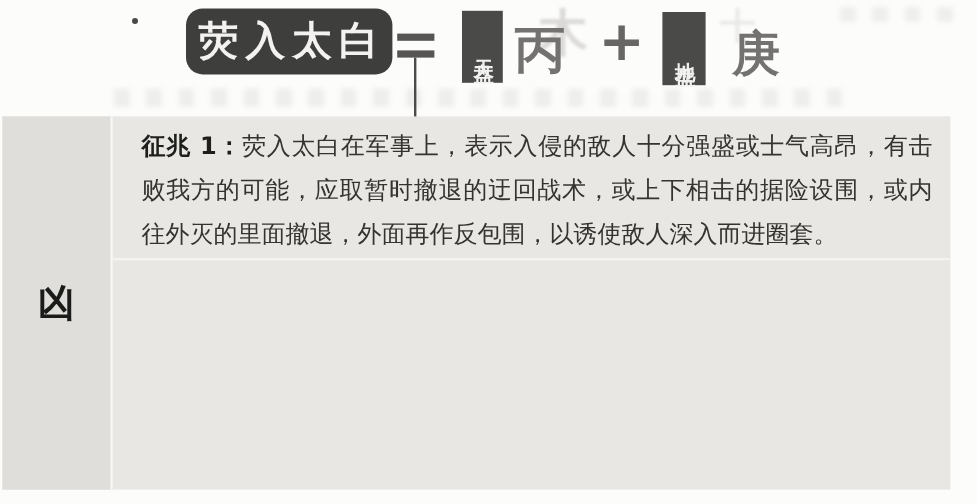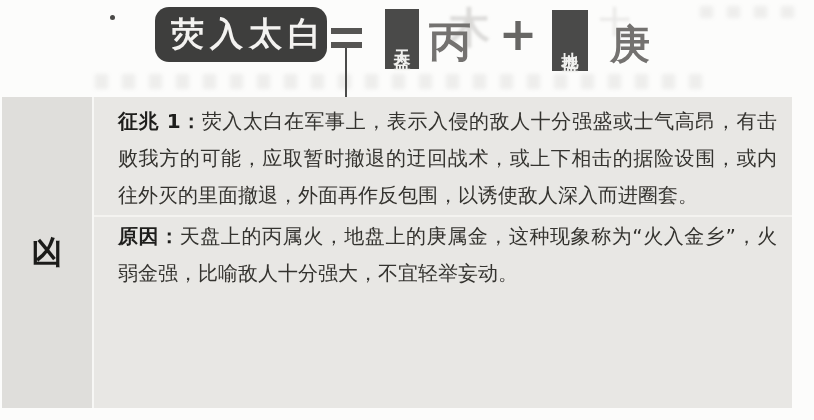--- a/index.html
+++ b/index.html
@@ -6,21 +6,21 @@
   .page{
     position:relative;width:814px;height:420px;overflow:hidden;
     background:#fcfcfb;
     font-family:"DejaVu Sans","Liberation Sans",sans-serif;
   }
   
   .ink-dot{position:absolute;left:110px;top:15px;width:5px;height:5px;border-radius:50%;background:#4a4947;}
   .result-box{
     position:absolute;left:155px;top:7px;width:172px;height:55px;
     background:#3e3e3d;border-radius:14px;
-    display:flex;align-items:center;justify-content:flex-end;
+    display:flex;align-items:center;justify-content:center;
     color:#f3f2f0;font-size:33px;font-weight:bold;letter-spacing:6px;padding-left:5px;box-sizing:border-box;
   }
   .equals-icon{position:absolute;left:331px;top:28px;width:31px;height:20px;}
   .equals-icon .bar{position:absolute;left:0;width:31px;height:6px;background:#565553;}
   .equals-icon .bar.b1{top:0;}
   .equals-icon .bar.b2{top:14px;}
   .connector-line{position:absolute;left:345px;top:48px;width:2px;height:50px;background:#4b4b4a;}
   .plate-box{
     position:absolute;background:#4a4a49;color:#f1f1ef;
     writing-mode:vertical-rl;text-orientation:upright;
@@ -104,17 +104,16 @@
   </div>
   <div class="stem stem-earth">庚</div>
 
   <div class="panel">
     <div class="verdict-col">
       <div class="verdict">凶</div>
     </div>
     <div class="content">
       <p class="sec"><span class="sec-label">征兆 1：</span><span>荧入太白在军事上，表示入侵的敌人十分强盛或士气高昂，有击败我方的可能，应取暂时撤退的迂回战术，或上下相击的据险设围，或内往外灭的里面撤退，外面再作反包围，以诱使敌人深入而进圈套。</span></p>
       <div class="sep-line"></div>
-      <p class="sec"><span class="sec-label">原因：</span><span>天盘上的丙属火，地盘上的庚属金，这种现象称为“火入金乡”，火弱金强，比喻敌人十分强大，不宜轻举妄动。</span></p>
     </div>
   </div>
 
 </div>
 
 </body></html>

